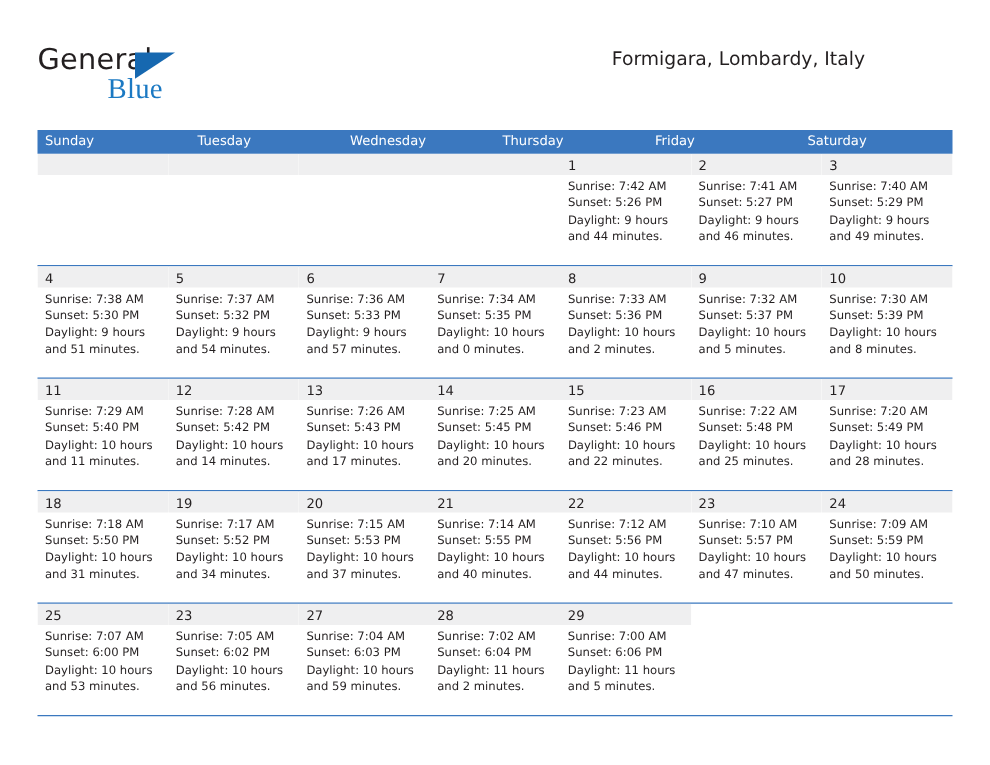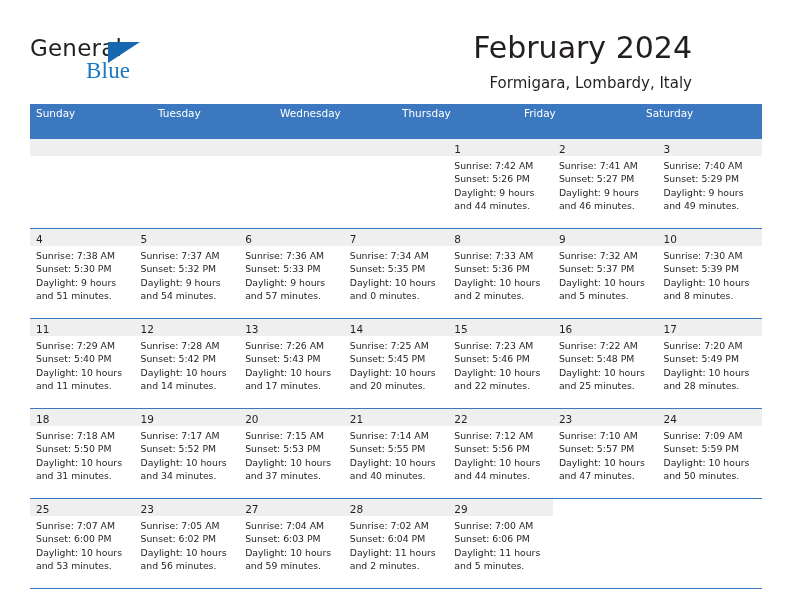--- a/index.html
+++ b/index.html
@@ -96,21 +96,21 @@
   
   .calendar {
     position: absolute;
     left: 30px;
     top: 104px;
     width: 732px;
   }
   .weekday-row {
     display: flex;
     width: 732px;
-    height: 35px;
+    height: 19px;
     background: #3b78bf;
   }
   .weekday {
     flex: 1 1 0;
     color: #ffffff;
     font-size: 10.5px;
     line-height: 19px;
     padding-left: 6px;
     box-sizing: border-box;
     white-space: nowrap;
@@ -119,20 +119,21 @@
 
   .week-row {
     display: flex;
     width: 732px;
     height: 90px;
     border-bottom: 1.5px solid #3b78bf;
     box-sizing: border-box;
   }
   .week-row:last-child {
     border-bottom: 1.5px solid #3b78bf;
+    justify-content: center;
   }
   .day-cell {
     flex: 1 1 0;
     position: relative;
     box-sizing: border-box;
     overflow: hidden;
   }
   .daynum-band {
     height: 17px;
     background: #efeff0;
@@ -168,21 +169,20 @@
 <div class="page">
 
   <div class="top">
     <div class="brand">
       <div class="brand-general">General</div>
       <div class="brand-tri"></div>
       <div class="brand-blue">Blue</div>
     </div>
 
     <div class="title-block">
-      <div class="cal-title">February 2024</div>
       <div class="cal-subtitle">Formigara, Lombardy, Italy</div>
     </div>
   </div>
 
   <div class="calendar">
     <div class="weekday-row" id="weekday-row">
         <div class="weekday">Sunday</div>
         <div class="weekday">Tuesday</div>
         <div class="weekday">Wednesday</div>
         <div class="weekday">Thursday</div>

